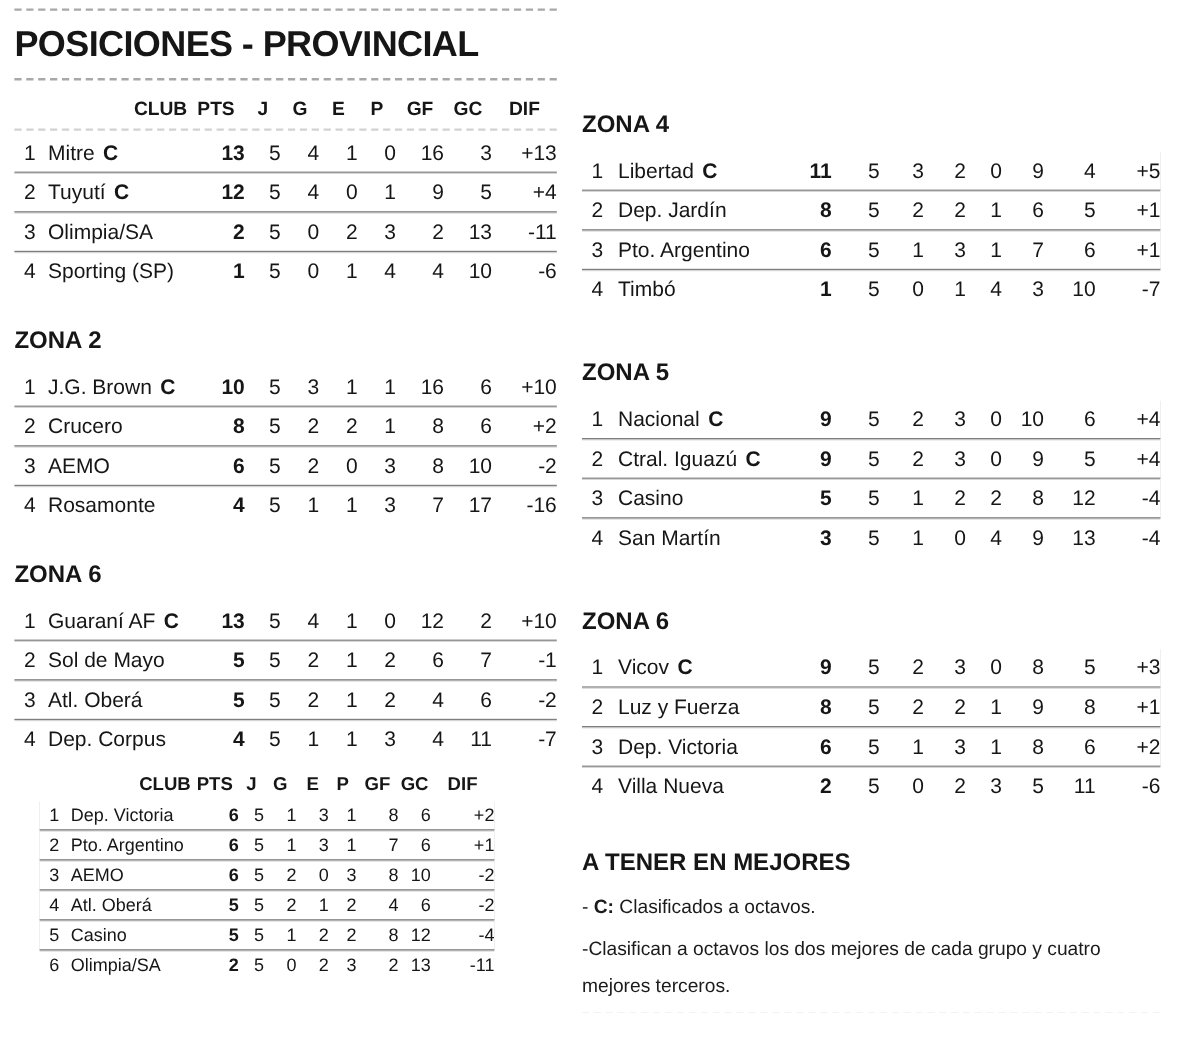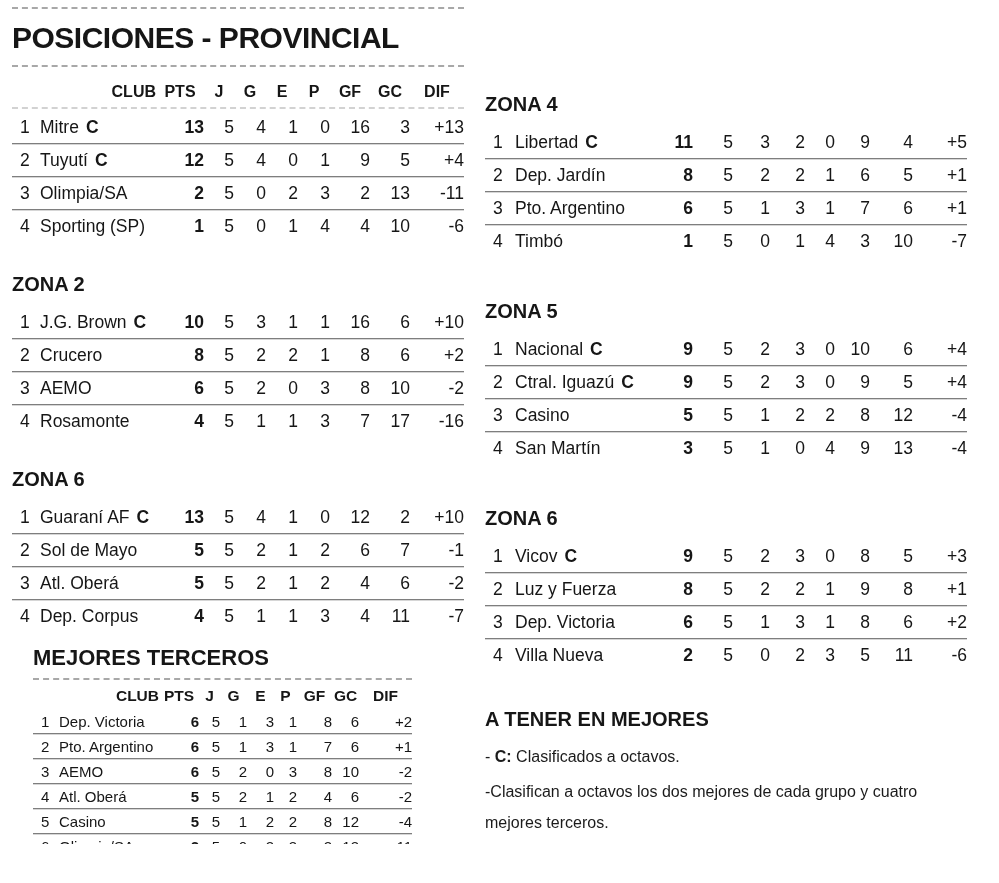--- a/index.html
+++ b/index.html
@@ -246,21 +246,20 @@
             <span class="cell num">1</span>
             <span class="cell num">3</span>
             <span class="cell num">4</span>
             <span class="cell num">11</span>
             <span class="cell num">-7</span>
           </div>
         </div>
     </section>
 
     <section class="terceros">
-      <h2 class="terceros-title">MEJORES TERCEROS</h2>
       <div class="thead grid-terc">
         <span class="club-h">CLUB</span>
         <span class="num">PTS</span>
         <span class="num">J</span>
         <span class="num">G</span>
         <span class="num">E</span>
         <span class="num">P</span>
         <span class="num">GF</span>
         <span class="num">GC</span>
         <span class="num">DIF</span>

